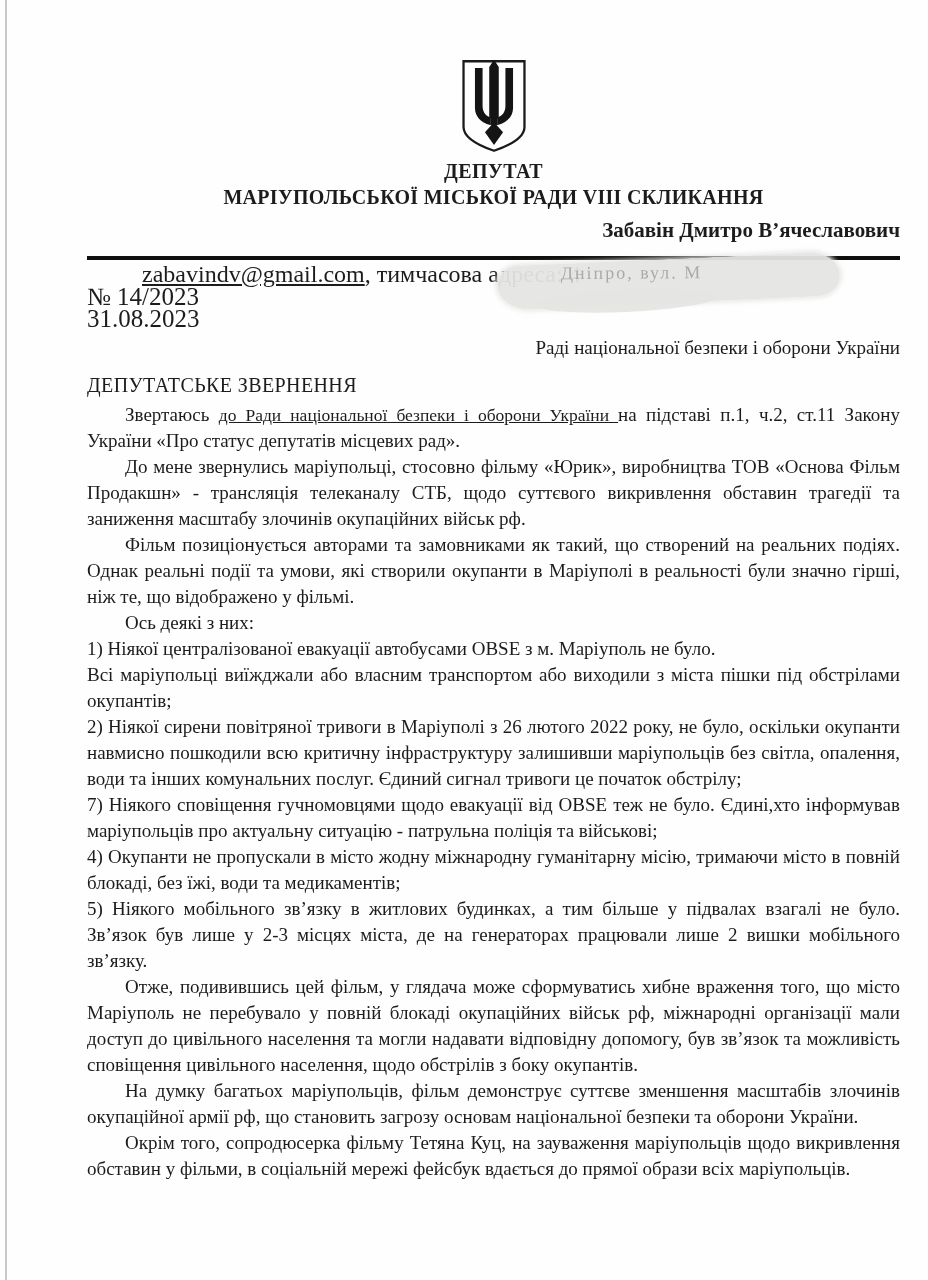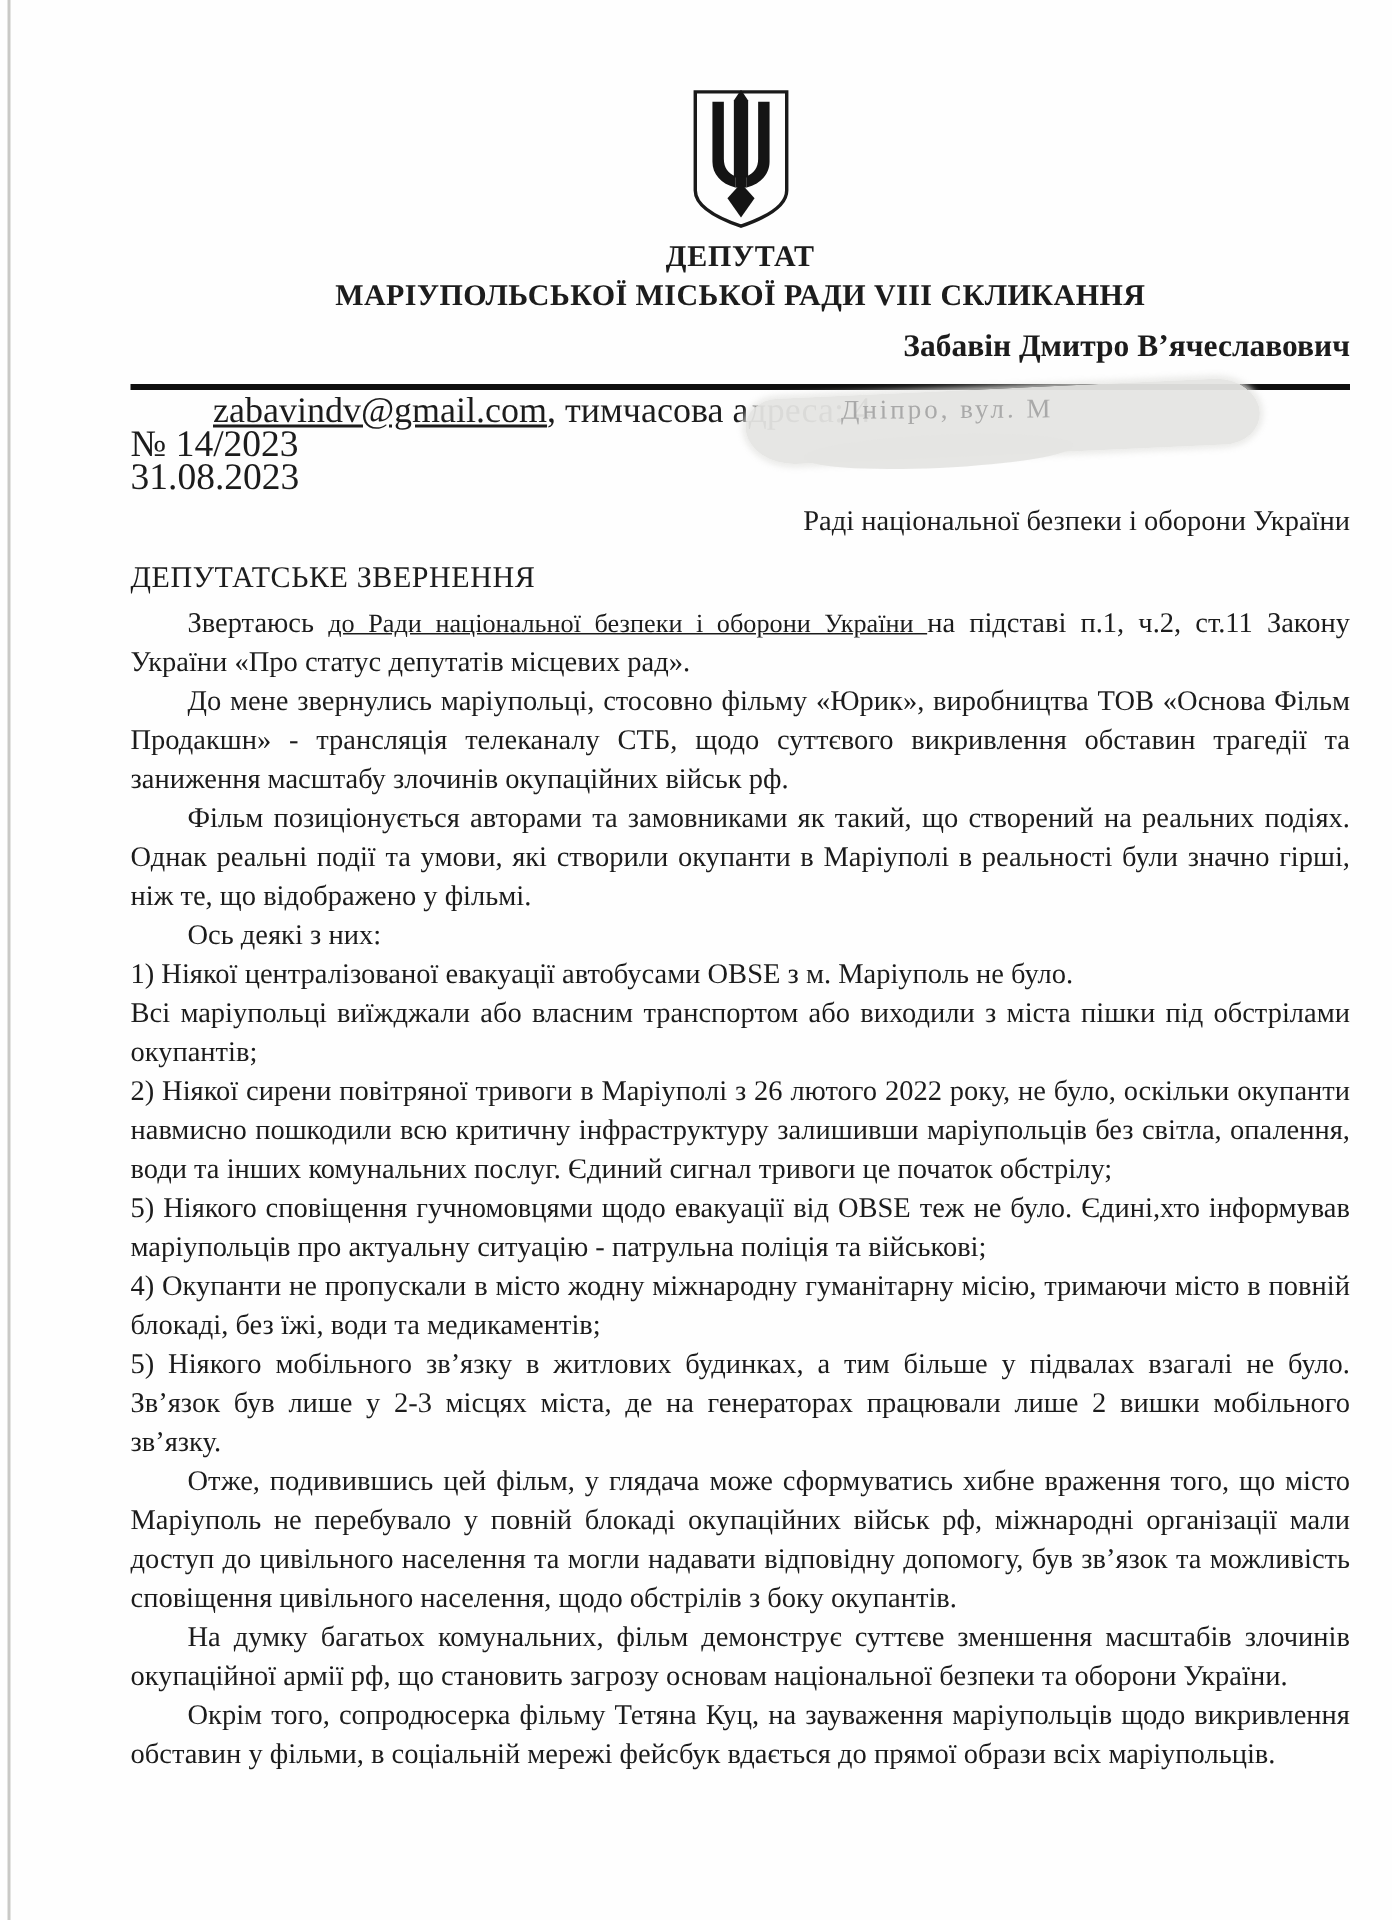--- a/index.html
+++ b/index.html
@@ -173,25 +173,25 @@
       <p class="indent"><span>Звертаюсь </span><span class="seg-small">до Ради національної безпеки і оборони України </span><span> на підставі п.1, ч.2, ст.11 Закону України «Про статус депутатів місцевих рад».</span></p>
 
       <div>
 
       <p class="indent">До мене звернулись маріупольці, стосовно фільму «Юрик», виробництва ТОВ «Основа Фільм Продакшн» - трансляція телеканалу СТБ, щодо суттєвого викривлення обставин трагедії та заниження масштабу злочинів окупаційних військ рф.</p>
           <p class="indent">Фільм позиціонується авторами та замовниками як такий, що створений на реальних подіях. Однак реальні події та умови, які створили окупанти в Маріуполі в реальності були значно гірші, ніж те, що відображено у фільмі.</p>
           <p class="indent">Ось деякі з них:</p>
           <p class="flush">1) Ніякої централізованої евакуації автобусами OBSE з м. Маріуполь не було.</p>
           <p class="flush">Всі маріупольці виїжджали або власним транспортом або виходили з міста пішки під обстрілами окупантів;</p>
           <p class="flush">2) Ніякої сирени повітряної тривоги в Маріуполі з 26 лютого 2022 року, не було, оскільки окупанти навмисно пошкодили всю критичну інфраструктуру залишивши маріупольців без світла, опалення, води та інших комунальних послуг. Єдиний сигнал тривоги це початок обстрілу;</p>
-          <p class="flush">5) Ніякого сповіщення гучномовцями щодо евакуації від OBSE теж не було. Єдині,хто інформував маріупольців про актуальну ситуацію - патрульна поліція та військові;</p>
+          <p class="flush">7) Ніякого сповіщення гучномовцями щодо евакуації від OBSE теж не було. Єдині,хто інформував маріупольців про актуальну ситуацію - патрульна поліція та військові;</p>
           <p class="flush">4) Окупанти не пропускали в місто жодну міжнародну гуманітарну місію, тримаючи місто в повній блокаді, без їжі, води та медикаментів;</p>
           <p class="flush">5) Ніякого мобільного зв’язку в житлових будинках, а тим більше у підвалах взагалі не було. Зв’язок був лише у 2-3 місцях міста, де на генераторах працювали лише 2 вишки мобільного зв’язку.</p>
           <p class="indent">Отже, подивившись цей фільм, у глядача може сформуватись хибне враження того, що місто Маріуполь не перебувало у повній блокаді окупаційних військ рф, міжнародні організації мали доступ до цивільного населення та могли надавати відповідну допомогу, був зв’язок та можливість сповіщення цивільного населення, щодо обстрілів з боку окупантів.</p>
-          <p class="indent">На думку багатьох комунальних, фільм демонструє суттєве зменшення масштабів злочинів окупаційної армії рф, що становить загрозу основам національної безпеки та оборони України.</p>
+          <p class="indent">На думку багатьох маріупольців, фільм демонструє суттєве зменшення масштабів злочинів окупаційної армії рф, що становить загрозу основам національної безпеки та оборони України.</p>
           <p class="indent">Окрім того, сопродюсерка фільму Тетяна Куц, на зауваження маріупольців щодо викривлення обставин у фільми, в соціальній мережі фейсбук вдається до прямої образи всіх маріупольців.</p>
         </div>
     </div>
 
   </div>
 
   <div class="redaction">
     <span class="redaction-hint">Дніпро, вул. М</span>
   </div>
 </div>

